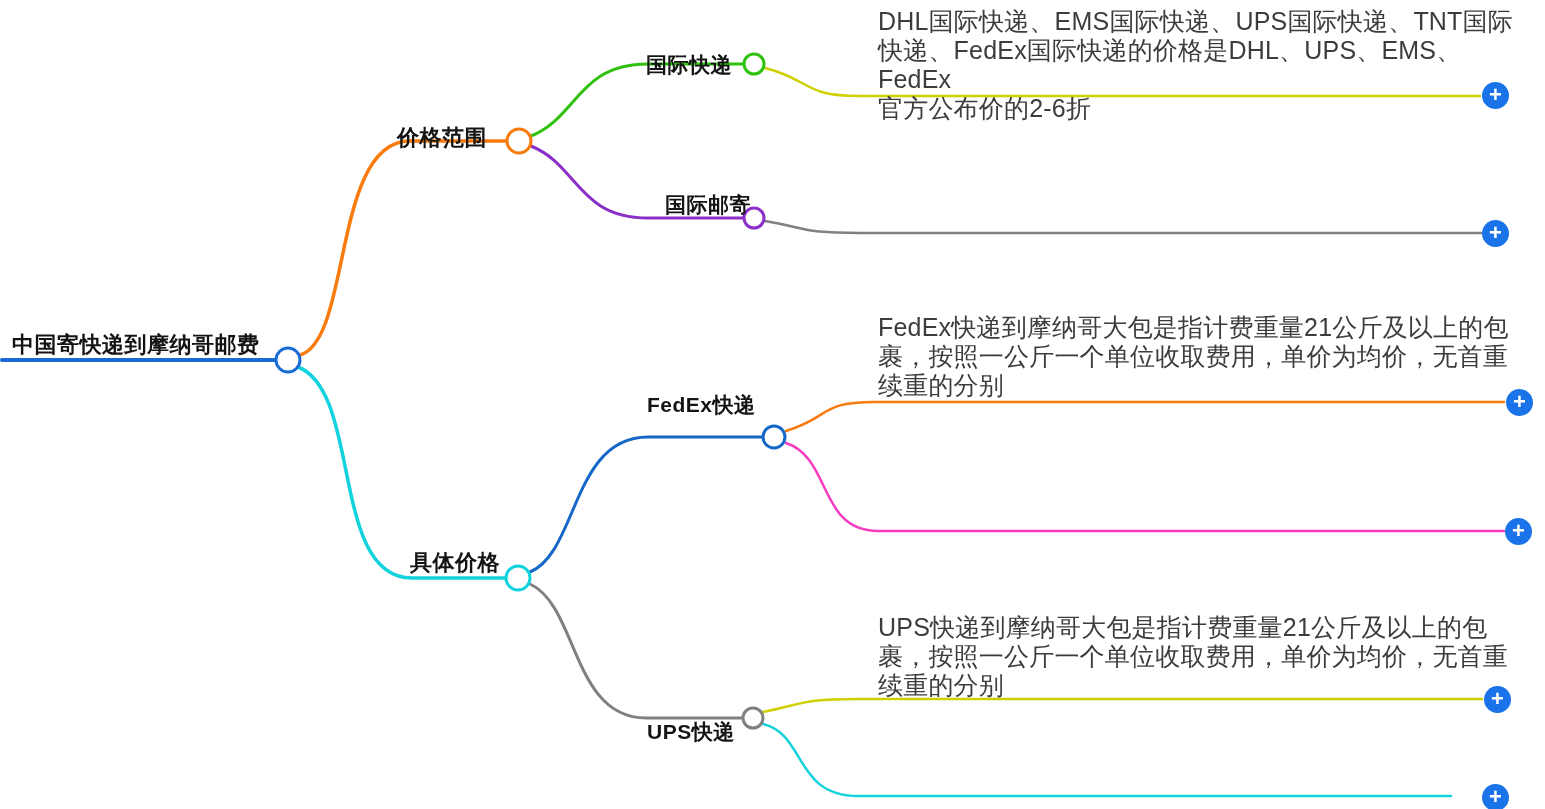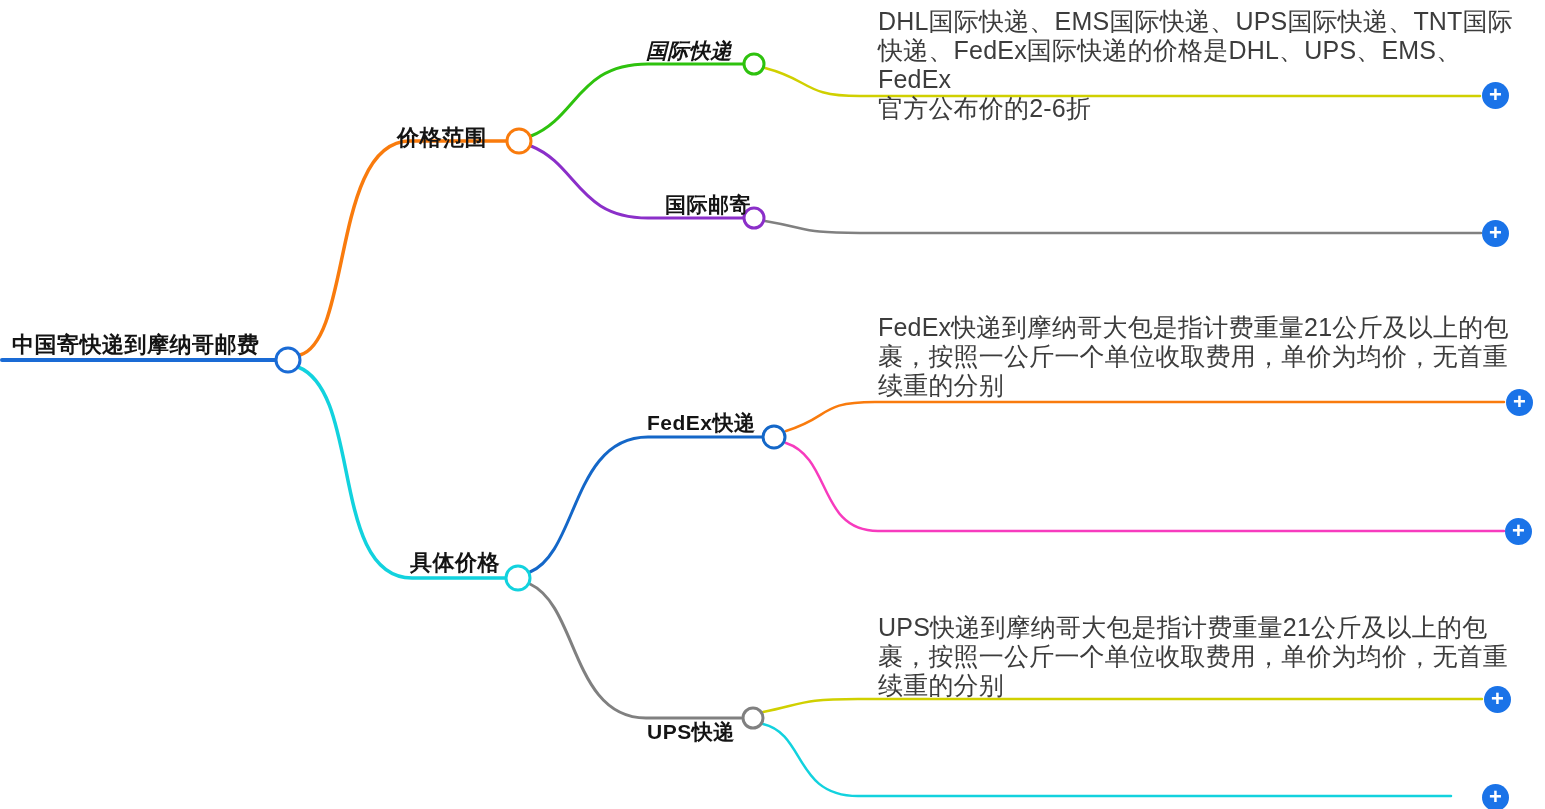--- a/index.html
+++ b/index.html
@@ -90,27 +90,27 @@
     <circle cx="754" cy="218" r="10" stroke-width="3" fill="#ffffff" stroke="#8b2fc9"></circle>
     <circle cx="518" cy="578" r="12" stroke-width="3" fill="#ffffff" stroke="#12d2de"></circle>
     <circle cx="774" cy="437" r="11" stroke-width="3" fill="#ffffff" stroke="#1467c8"></circle>
     <circle cx="753" cy="718" r="10" stroke-width="3" fill="#ffffff" stroke="#808080"></circle>
   </svg>
 
   <div class="topic-label" style="left:12px; top:332px;">中国寄快递到摩纳哥邮费</div>
 
   <div class="topic-label" style="left:397px; top:113px;margin-top:12px;">价格范围</div>
 
-  <div class="topic-label sub" style="left:646px; top:38px;font-style:italic;">国际快递</div>
+  <div class="topic-label sub" style="left:646px; top:52px;">国际快递</div>
 
   <div class="topic-label sub" style="left:628px; top:192px;margin-left:37px;">国际邮寄</div>
 
   <div class="topic-label" style="left:410px; top:550px;">具体价格</div>
 
-  <div class="topic-label sub" style="left:647px; top:410px;">FedEx快递</div>
+  <div class="topic-label sub" style="left:647px; top:392px;">FedEx快递</div>
 
   <div class="topic-label sub" style="left:647px; top:690px;margin-top:29px;">UPS快递</div>
 
   <div class="note-text" style="left:878px; top:7px; width:640px;">DHL国际快递、EMS国际快递、UPS国际快递、TNT国际
 快递、FedEx国际快递的价格是DHL、UPS、EMS、FedEx
 官方公布价的2-6折</div>
 
 
   <div class="note-text" style="left:878px; top:313px; width:650px;">FedEx快递到摩纳哥大包是指计费重量21公斤及以上的包
 裹，按照一公斤一个单位收取费用，单价为均价，无首重

